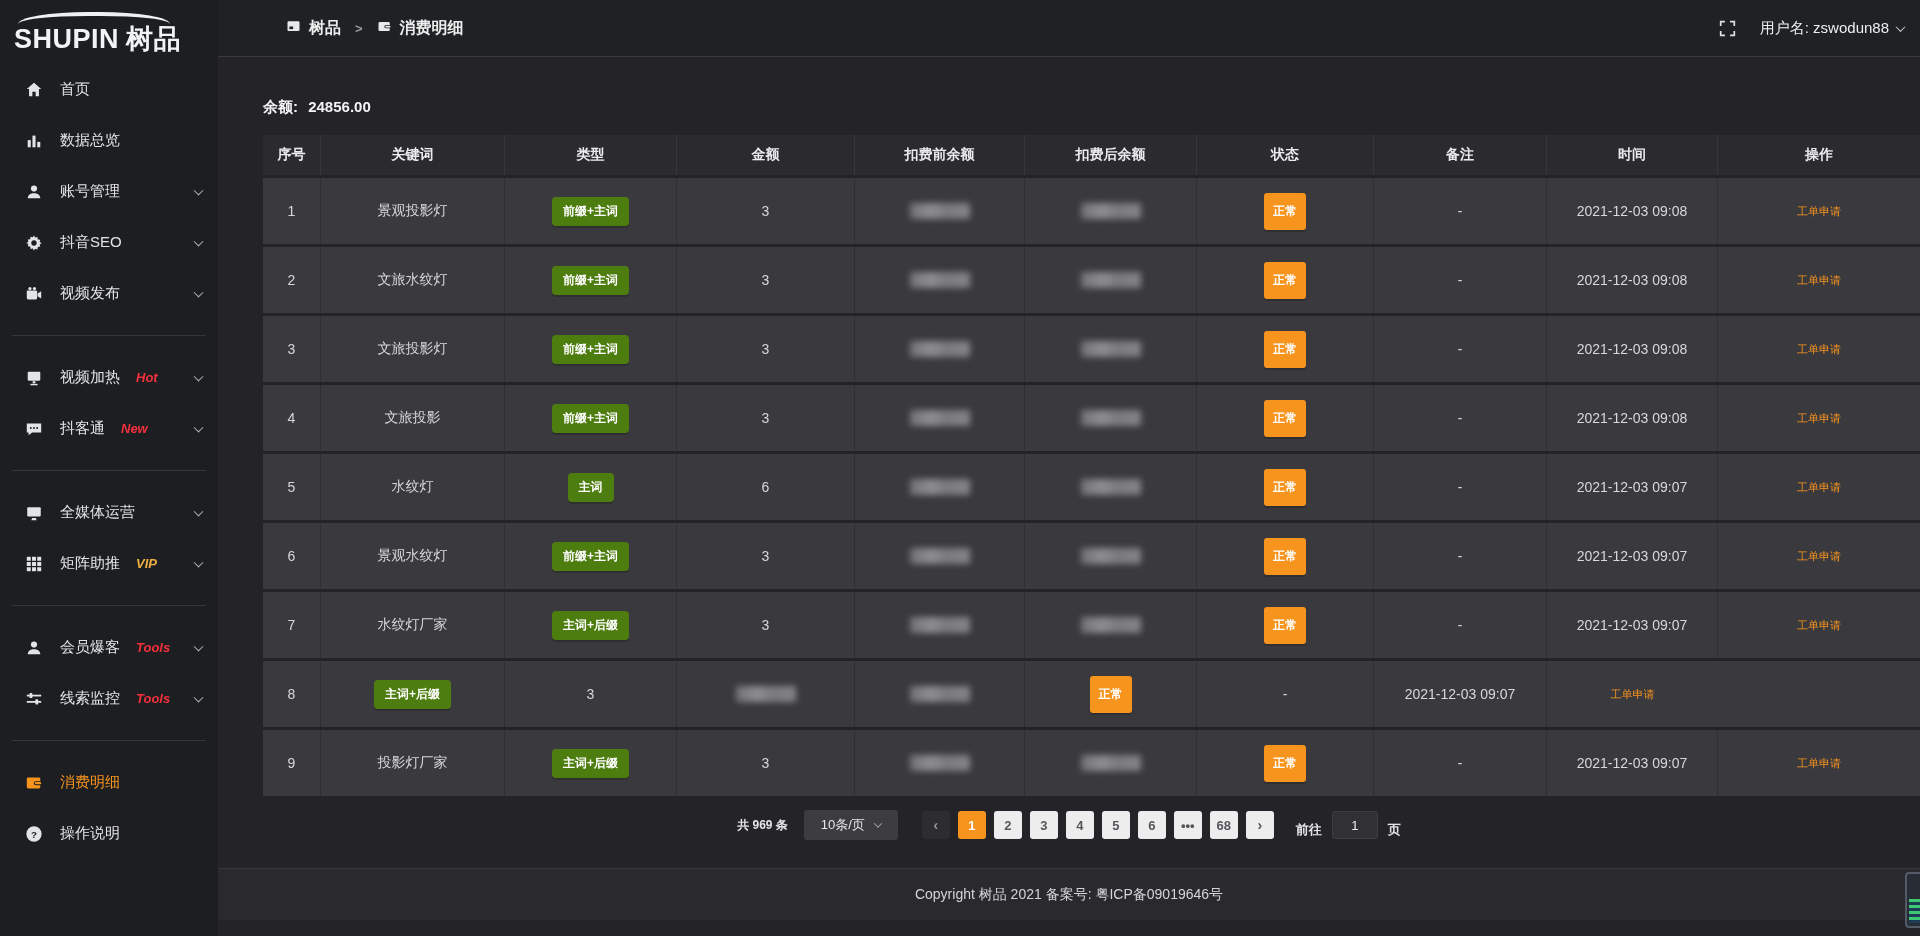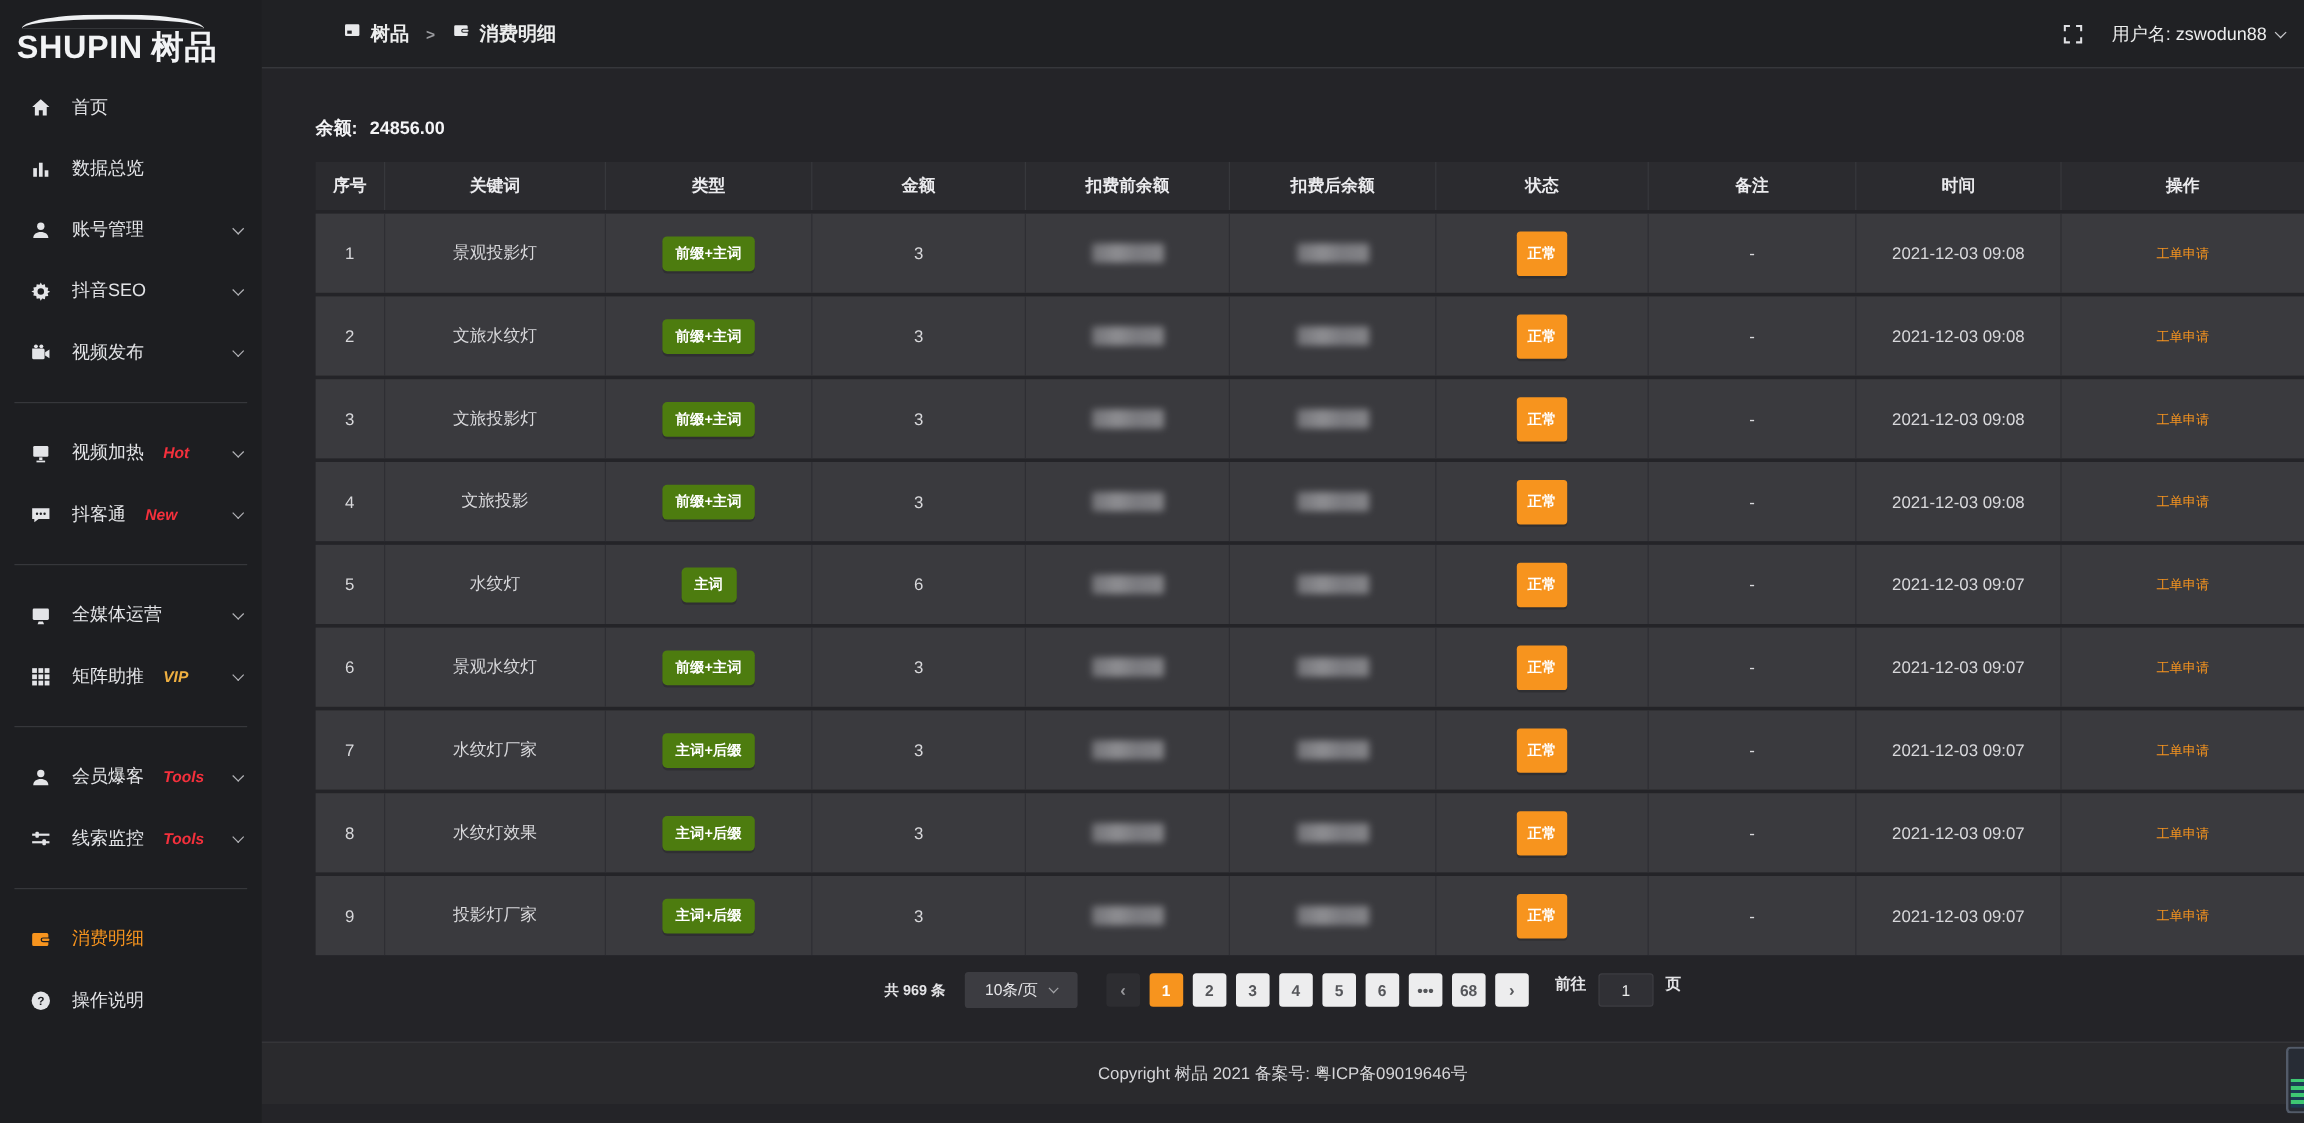--- a/index.html
+++ b/index.html
@@ -82,21 +82,21 @@
     display:flex; align-items:center; justify-content:center; gap:10px; margin-right:20px; cursor:pointer; }
   .size-select .txt { font-size:13px; color:#e6e6e9; }
   .chev3 { width:6px; height:6px; border-right:1.4px solid #a2a3a7; border-bottom:1.4px solid #a2a3a7;
     transform:rotate(45deg) translate(-1px,-1px); }
   .pg-btn { min-width:28px; height:28px; padding:0 6px; margin:0 4px; border:none; border-radius:3px;
     background:#ededee; color:#55565a; font-size:13px; font-weight:700; cursor:pointer;
     font-family:inherit; }
   .pg-btn.active { background:#f7941e; color:#fff; }
   .pg-btn.prev { background:#2d2d31; color:#97979b; }
   .pg-arrow { font-size:14px; line-height:1; }
-  .goto { display:flex; align-items:flex-start; gap:10px; margin-left:18px; font-size:13px; color:#e4e4e7; font-weight:600; }
+  .goto { display:flex; align-items:flex-end; gap:10px; margin-left:18px; font-size:13px; color:#e4e4e7; font-weight:600; }
   .goto input { width:46px; height:28px; background:#303035; border:1px solid #3d3d42; border-radius:3px;
     color:#eceded; text-align:center; font-size:13px; font-family:inherit; }
 
   
   .footer { position:absolute; left:218px; right:0; bottom:16px; height:52px;
     background:#2a2a2d; border-top:1px solid #38383c;
     display:flex; align-items:center; justify-content:center; }
   .footer-text { font-size:14px; color:#d5d5d8; }
 
   
@@ -495,21 +495,20 @@
           </div>
     <div class="cell">-</div>
     <div class="cell">2021-12-03 09:07</div>
     <div class="cell">
             <span class="action-link">工单申请</span>
           </div>
   </div>
 
   <div class="trow tbody-row">
     <div class="cell">8</div>
-    <div class="cell">水纹灯效果</div>
     <div class="cell">
             <span class="type-badge">主词+后缀</span>
           </div>
     <div class="cell">3</div>
     <div class="cell">
             <span class="blur-blob"></span>
           </div>
     <div class="cell">
             <span class="blur-blob"></span>
           </div>

